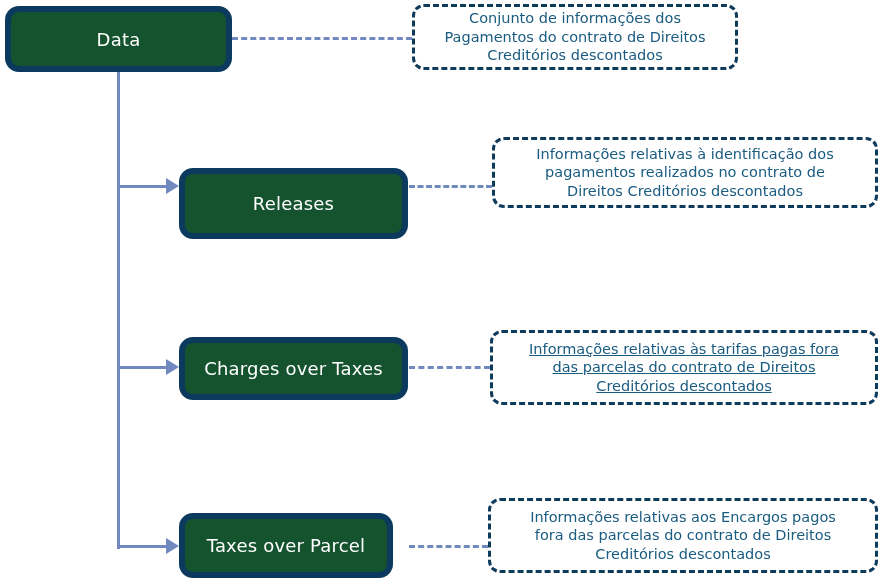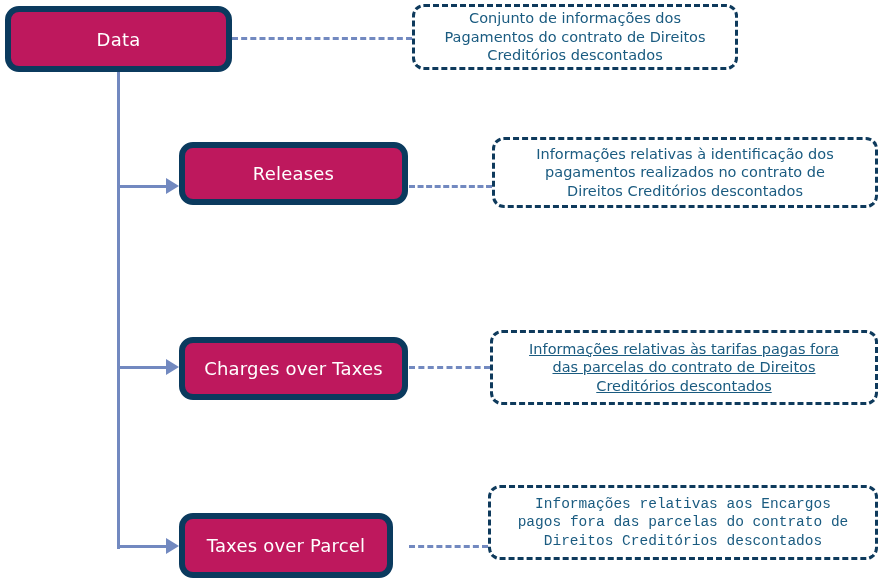--- a/index.html
+++ b/index.html
@@ -7,50 +7,50 @@
     position:relative;
     width:880px;height:584px;
     background:#ffffff;
     font-family:"DejaVu Sans","Liberation Sans",sans-serif;
     overflow:hidden;
   }
   
   .node{
     position:absolute;
     box-sizing:border-box;
-    background:#be185d;
+    background:#14532d;
     border:6px solid #0b3a5e;
     border-radius:14px;
     color:#ffffff;
     display:flex;align-items:center;justify-content:center;
     font-size:18px;
     letter-spacing:.2px;
   }
   .node-data{left:5px;top:6px;width:227px;height:66px;}
-  .node-releases{left:179px;top:142px;width:229px;height:63px;}
+  .node-releases{left:179px;top:168px;width:229px;height:71px;}
   .node-charges{left:179px;top:337px;width:229px;height:63px;}
   .node-taxes{left:179px;top:513px;width:214px;height:65px;}
   
   .callout{
     position:absolute;
     box-sizing:border-box;
     border:3px dashed #0e3a5c;
     border-radius:12px;
     color:#1a5b80;
     background:#ffffff;
     display:flex;align-items:center;justify-content:center;
     text-align:center;
     font-size:14.5px;
     line-height:1.28;
     padding:4px 25px;
   }
   .callout-data{left:412px;top:4px;width:326px;height:66px;}
   .callout-releases{left:492px;top:137px;width:386px;height:71px;}
   .callout-charges{left:490px;top:330px;width:388px;height:75px;text-decoration:underline;}
-  .callout-taxes{left:488px;top:485px;width:390px;height:75px;font-family:Liberation Mono, monospace;}
+  .callout-taxes{left:488px;top:498px;width:390px;height:75px;}
   
   .line{
     position:absolute;
     background:#7289c0;
   }
   .trunk{left:117px;top:72px;width:3px;height:477px;}
   .branch{height:3px;}
   .branch-1{left:117px;top:185px;width:52px;}
   .branch-2{left:117px;top:366px;width:52px;}
   .branch-3{left:117px;top:545px;width:52px;}

